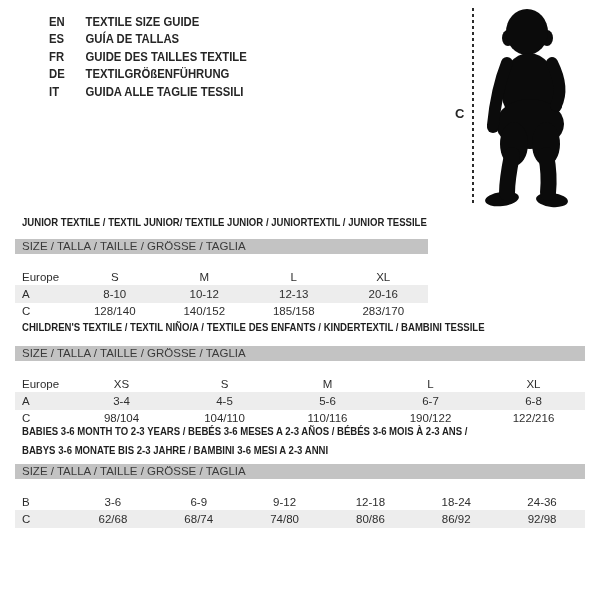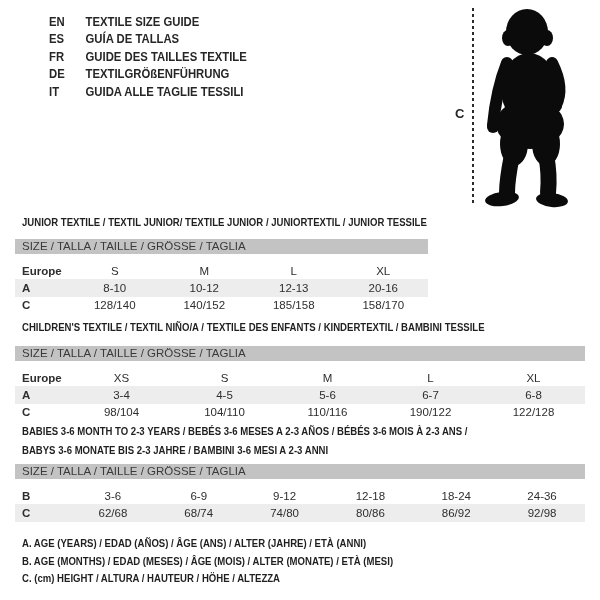--- a/index.html
+++ b/index.html
@@ -20,26 +20,26 @@
     background:repeating-linear-gradient(to bottom,#2b2b2b 0 3px,transparent 3px 6px);
   }
   .c-label{position:absolute;left:455px;top:106px;font-weight:bold;font-size:13px;}
   .toddler{position:absolute;left:479px;top:5px;}
 
   
   .sec-title{position:absolute;left:22px;font-weight:bold;font-size:11px;line-height:18.5px;color:#1f1f1f;}
   .sg-table{position:absolute;left:15px;}
   .t-header{
     height:15px;background:#c3c3c3;color:#3a3a3a;
-    font-size:11.5px;line-height:15px;padding-left:7px;margin-bottom:8px;
+    font-size:11.5px;line-height:15px;padding-left:7px;margin-bottom:14px;
     overflow:hidden;white-space:nowrap;
   }
   .t-row{display:flex;height:17.4px;align-items:center;font-size:11.5px;color:#2e2e2e;}
   .t-row.shaded{background:#ededed;}
-  .t-label{width:55px;flex:0 0 55px;padding-left:7px;box-sizing:border-box;font-weight:bold;}
+  .t-label{width:55px;flex:0 0 55px;padding-left:7px;box-sizing:border-box;}
   .t-cell{flex:1;text-align:center;}
 
   
   .legend{position:absolute;left:22px;top:535px;}
   .legend-line{font-weight:bold;font-size:11px;line-height:17.6px;color:#1f1f1f;}
 </style>
 </head>
 <body>
 
 <div class="canvas">
@@ -108,21 +108,21 @@
         <div class="t-cell">8-10</div>
         <div class="t-cell">10-12</div>
         <div class="t-cell">12-13</div>
         <div class="t-cell">20-16</div>
       </div>
       <div class="t-row">
         <div class="t-label">C</div>
         <div class="t-cell">128/140</div>
         <div class="t-cell">140/152</div>
         <div class="t-cell">185/158</div>
-        <div class="t-cell">158/170</div>
+        <div class="t-cell">283/170</div>
       </div>
     </div>
 
   <div class="sec-title cond" style="top:318px;">
       <div>CHILDREN'S TEXTILE / TEXTIL NIÑO/A / TEXTILE DES ENFANTS / KINDERTEXTIL / BAMBINI TESSILE</div>
     </div>
   <div class="sg-table" style="top:346px;width:570px;">
       <div class="t-header">SIZE / TALLA / TAILLE / GRÖSSE / TAGLIA</div>
       <div class="t-row">
         <div class="t-label">Europe</div>
@@ -139,21 +139,21 @@
         <div class="t-cell">5-6</div>
         <div class="t-cell">6-7</div>
         <div class="t-cell">6-8</div>
       </div>
       <div class="t-row">
         <div class="t-label">C</div>
         <div class="t-cell">98/104</div>
         <div class="t-cell">104/110</div>
         <div class="t-cell">110/116</div>
         <div class="t-cell">190/122</div>
-        <div class="t-cell">122/128</div>
+        <div class="t-cell">122/216</div>
       </div>
     </div>
 
   <div class="sec-title cond" style="top:422px;">
       <div>BABIES 3-6 MONTH TO 2-3 YEARS / BEBÉS 3-6 MESES A 2-3 AÑOS / BÉBÉS 3-6 MOIS À 2-3 ANS /</div>
       <div>BABYS 3-6 MONATE BIS 2-3 JAHRE / BAMBINI 3-6 MESI A 2-3 ANNI</div>
     </div>
   <div class="sg-table" style="top:464px;width:570px;">
       <div class="t-header">SIZE / TALLA / TAILLE / GRÖSSE / TAGLIA</div>
       <div class="t-row">
@@ -169,19 +169,14 @@
         <div class="t-label">C</div>
         <div class="t-cell">62/68</div>
         <div class="t-cell">68/74</div>
         <div class="t-cell">74/80</div>
         <div class="t-cell">80/86</div>
         <div class="t-cell">86/92</div>
         <div class="t-cell">92/98</div>
       </div>
     </div>
 
-  <div class="legend">
-    <div class="legend-line cond">A. AGE (YEARS) / EDAD (AÑOS) / ÂGE (ANS) / ALTER (JAHRE) / ETÀ (ANNI)</div>
-    <div class="legend-line cond">B. AGE (MONTHS) / EDAD (MESES) / ÂGE (MOIS) / ALTER (MONATE) / ETÀ (MESI)</div>
-    <div class="legend-line cond">C. (cm) HEIGHT / ALTURA / HAUTEUR / HÖHE / ALTEZZA</div>
-  </div>
 
 </div>
 
 </body></html>

